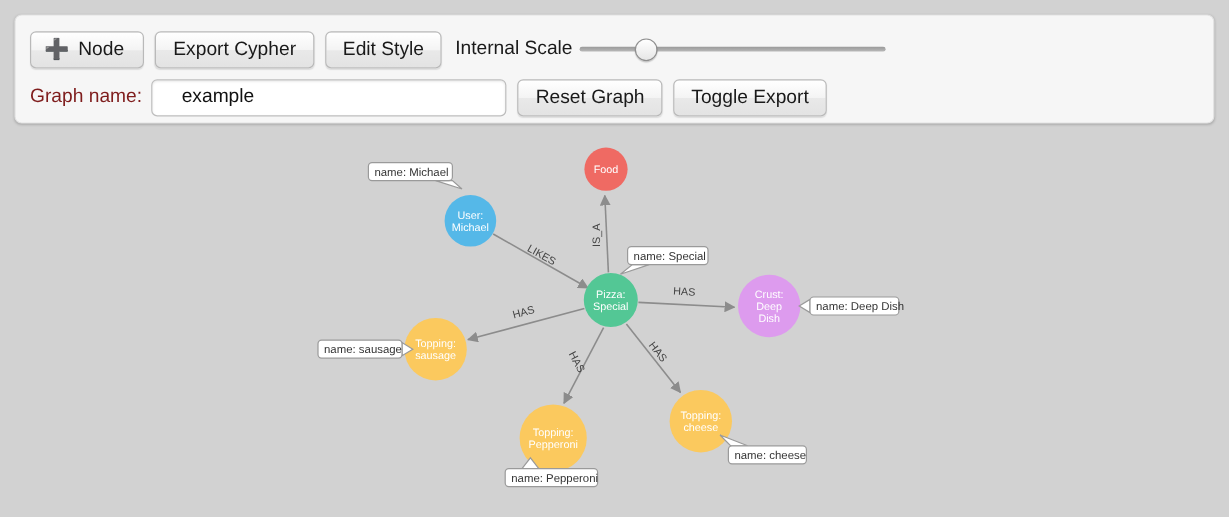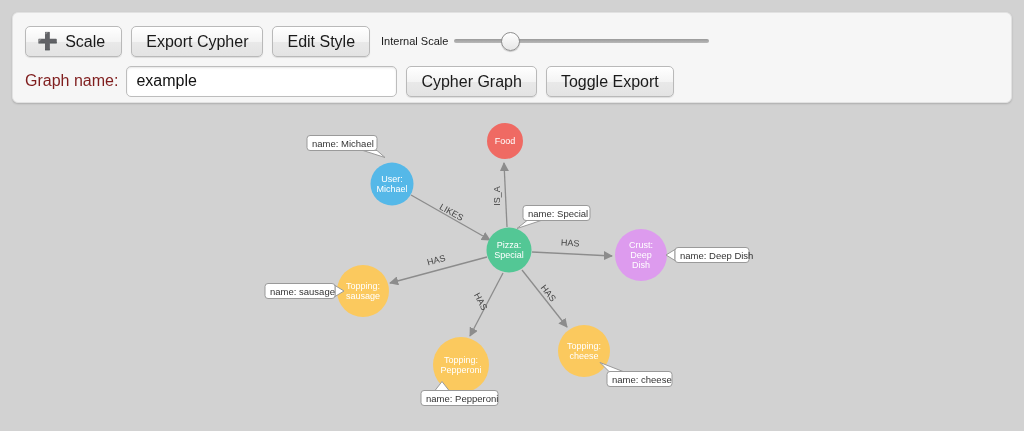--- a/index.html
+++ b/index.html
@@ -67,37 +67,37 @@
     display: inline-block;
   }
 
   #graph-name-label {
     font-size: 16px;
     color: #7f1d1d;
     margin-right: 8px;
     white-space: nowrap;
   }
   #graph-name-input {
-    width: 271px;
+    width: 296px;
     height: 31px;
     box-sizing: border-box;
     border: 1px solid #bdbdbd;
     border-radius: 5px;
     background: #fff;
     font-size: 16px;
     font-family: "Liberation Sans", sans-serif;
     color: #111;
-    padding: 0 9px;
+    padding: 0 24px;
     margin-right: 9px;
     box-shadow: inset 0 1px 2px rgba(0,0,0,0.10);
     outline: none;
   }
 
   #internal-scale-label {
-    font-size: 11px;
+    font-size: 16px;
     color: #1a1a1a;
     white-space: nowrap;
     margin-left: 2px;
     margin-right: 6px;
   }
   #internal-scale-slider {
     position: relative;
     width: 255px;
     height: 20px;
     cursor: pointer;
@@ -160,35 +160,35 @@
   .prop-pointer { fill: #ffffff; stroke: #9a9a9a; stroke-width: 1px; }
 </style>
 </head>
 <body>
 
 <div id="toolbar-panel">
 
   <div class="toolbar-row" id="toolbar-row-1">
     <button class="btn" id="add-node-button">
       <span class="plus-icon">➕</span>
-      <span>Scale</span>
+      <span>Node</span>
     </button>
     <button class="btn">Export Cypher</button>
     <button class="btn">Edit Style</button>
     <span id="internal-scale-label">Internal Scale</span>
     <div id="internal-scale-slider">
       <div class="slider-track"></div>
       <div class="slider-thumb" id="scale-thumb" style="left: 46.2px;"></div>
     </div>
   </div>
 
   <div class="toolbar-row" id="toolbar-row-2">
     <span id="graph-name-label">Graph name:</span>
     <input id="graph-name-input" type="text" value="example" style="">
-    <button class="btn">Cypher Graph</button>
+    <button class="btn">Reset Graph</button>
     <button class="btn">Toggle Export</button>
   </div>
 </div>
 
 <div id="graph-canvas">
   <svg id="graph-svg" width="1024" height="328">
     <defs>
       <marker id="arrow" viewBox="0 0 10 10" refX="9" refY="5" markerWidth="7" markerHeight="7" orient="auto-start-reverse">
         <path d="M 0 0 L 10 5 L 0 10 z" fill="#8c8c8c"></path>
       </marker>

